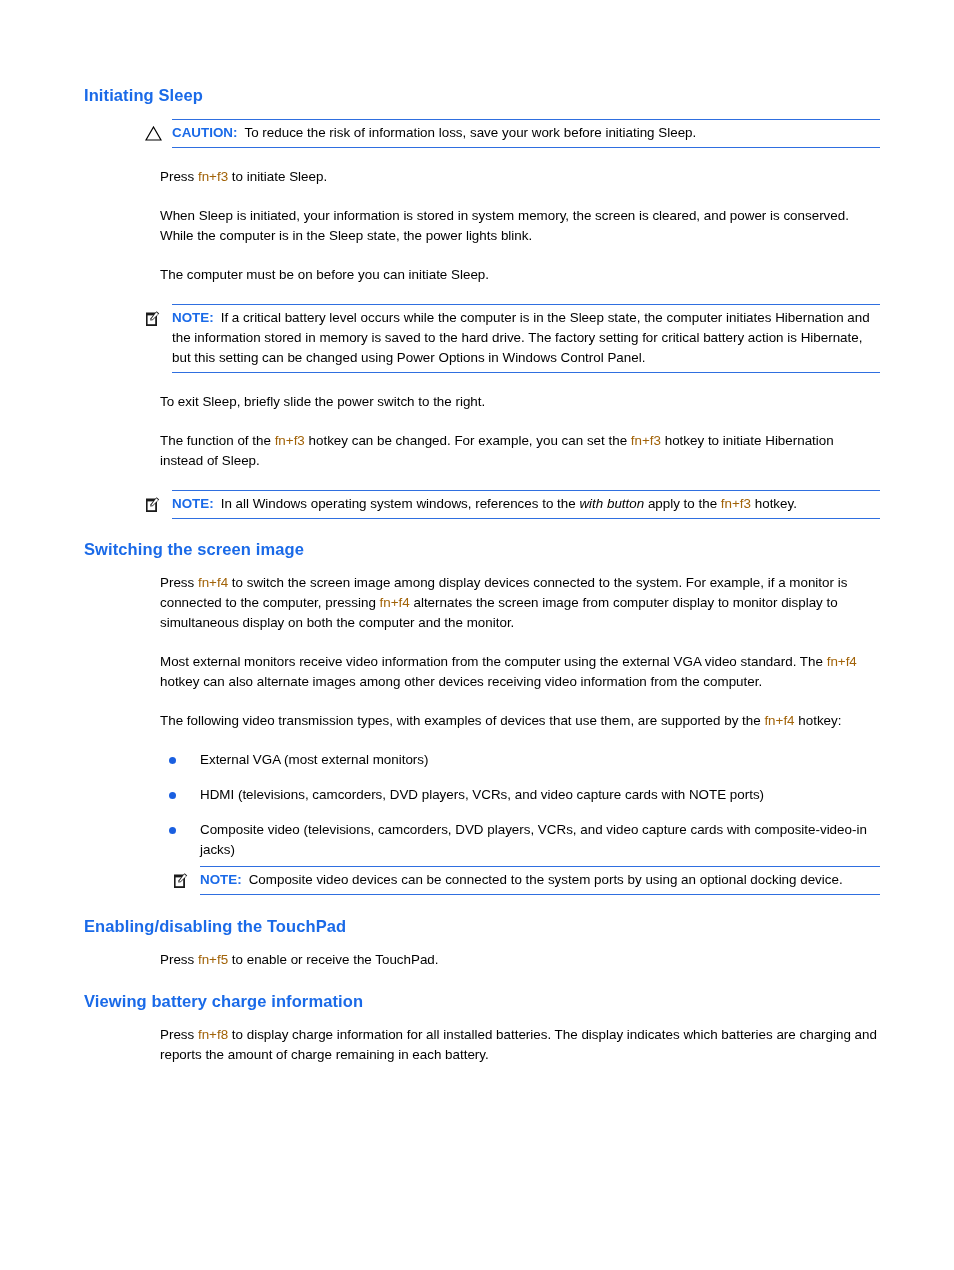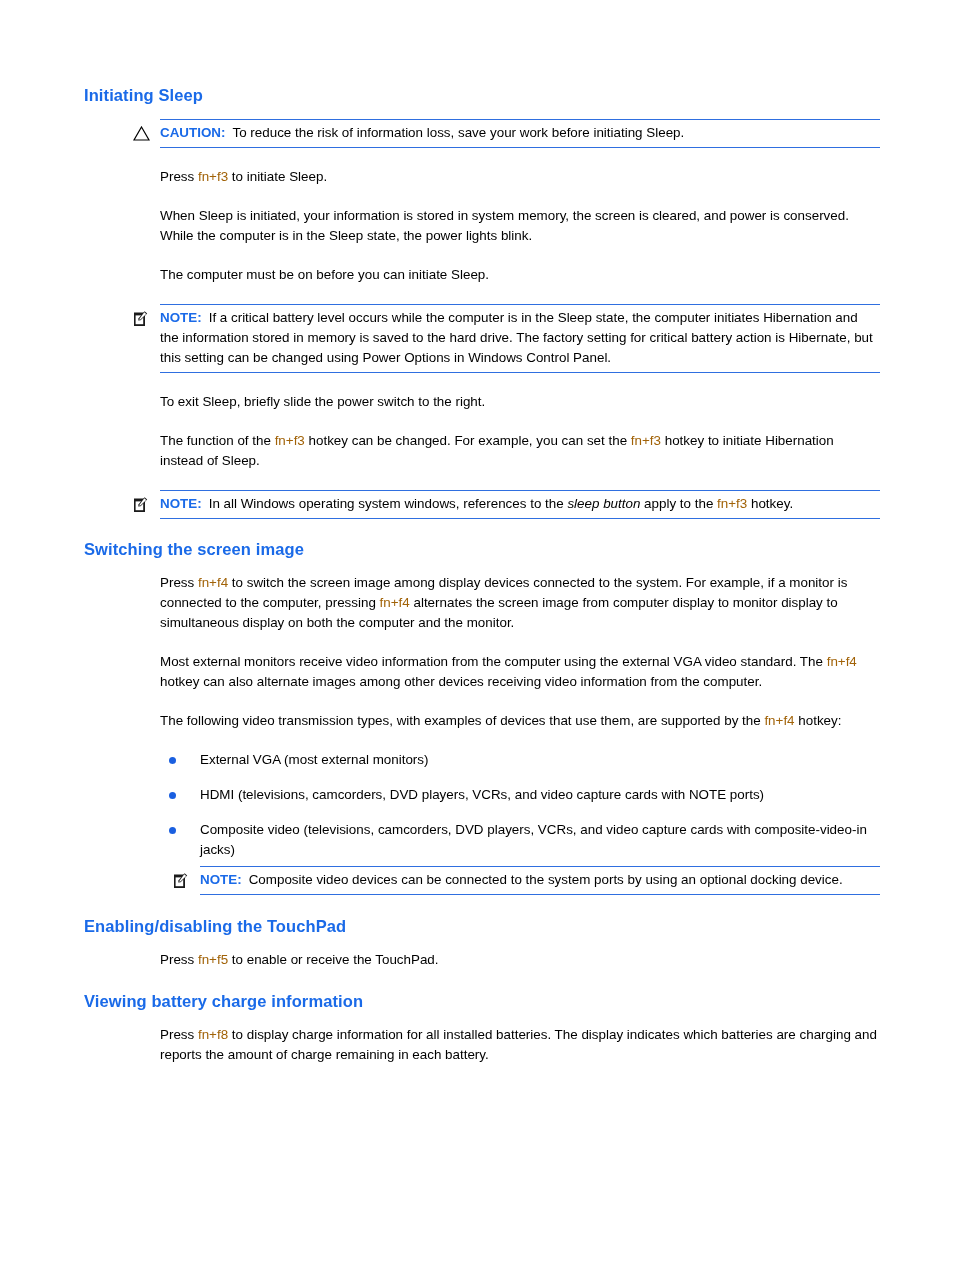--- a/index.html
+++ b/index.html
@@ -47,21 +47,21 @@
   .kbd {
     color: #a16207;
   }
   .ital {
     font-style: italic;
   }
 
   
   .admon {
     position: relative;
-    margin: 0 0 19px 0;
+    margin: 0 0 19px 12px;
   }
   .admon .icon-slot {
     position: absolute;
     left: -27px;
     top: 5px;
     width: 22px;
     height: 20px;
   }
   .admon .rule-box {
     border-top: 1.6px solid #2f6fe0;
@@ -190,21 +190,21 @@
           <span class="icon-slot">
             <svg class="note-ic" viewBox="0 0 16 17" xmlns="http://www.w3.org/2000/svg">
               <rect x="1" y="2.5" width="11" height="13.5" fill="#1b1b1b"></rect>
               <rect x="2.6" y="5.4" width="7.6" height="8.8" fill="#ffffff"></rect>
               <path d="M11.6 1.2 L14.2 3.6 L7.6 10.2 L5.2 10.6 L5.6 8.2 Z" fill="#1b1b1b"></path>
               <path d="M11.3 2.2 L13.2 3.9 L7.4 9.6 L6.3 9.8 L6.5 8.7 Z" fill="#ffffff"></path>
             </svg>
           </span>
           <div class="rule-box">
             <p class="admon-text">
-              <span class="admon-label">NOTE:</span><span>In all Windows operating system windows, references to the </span><span class="ital">sleep button</span><span> apply to the </span><span class="kbd">fn+f3</span><span> hotkey.</span>
+              <span class="admon-label">NOTE:</span><span>In all Windows operating system windows, references to the </span><span class="ital">with button</span><span> apply to the </span><span class="kbd">fn+f3</span><span> hotkey.</span>
             </p>
           </div>
         </div>
 
       </div>
     </div>
 
     <div class="section" style="margin-top:21px;">
       <h2 class="section-heading">Switching the screen image</h2>
 

